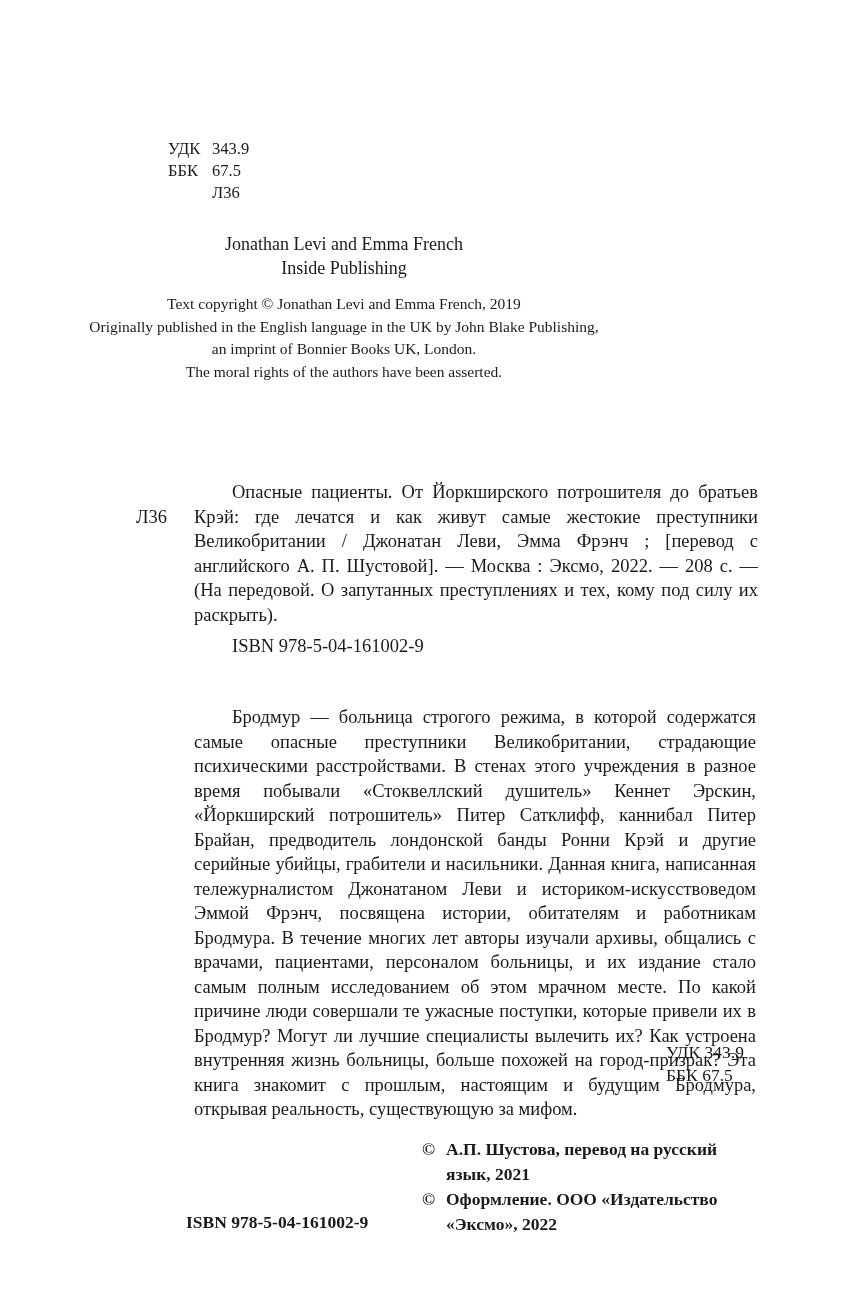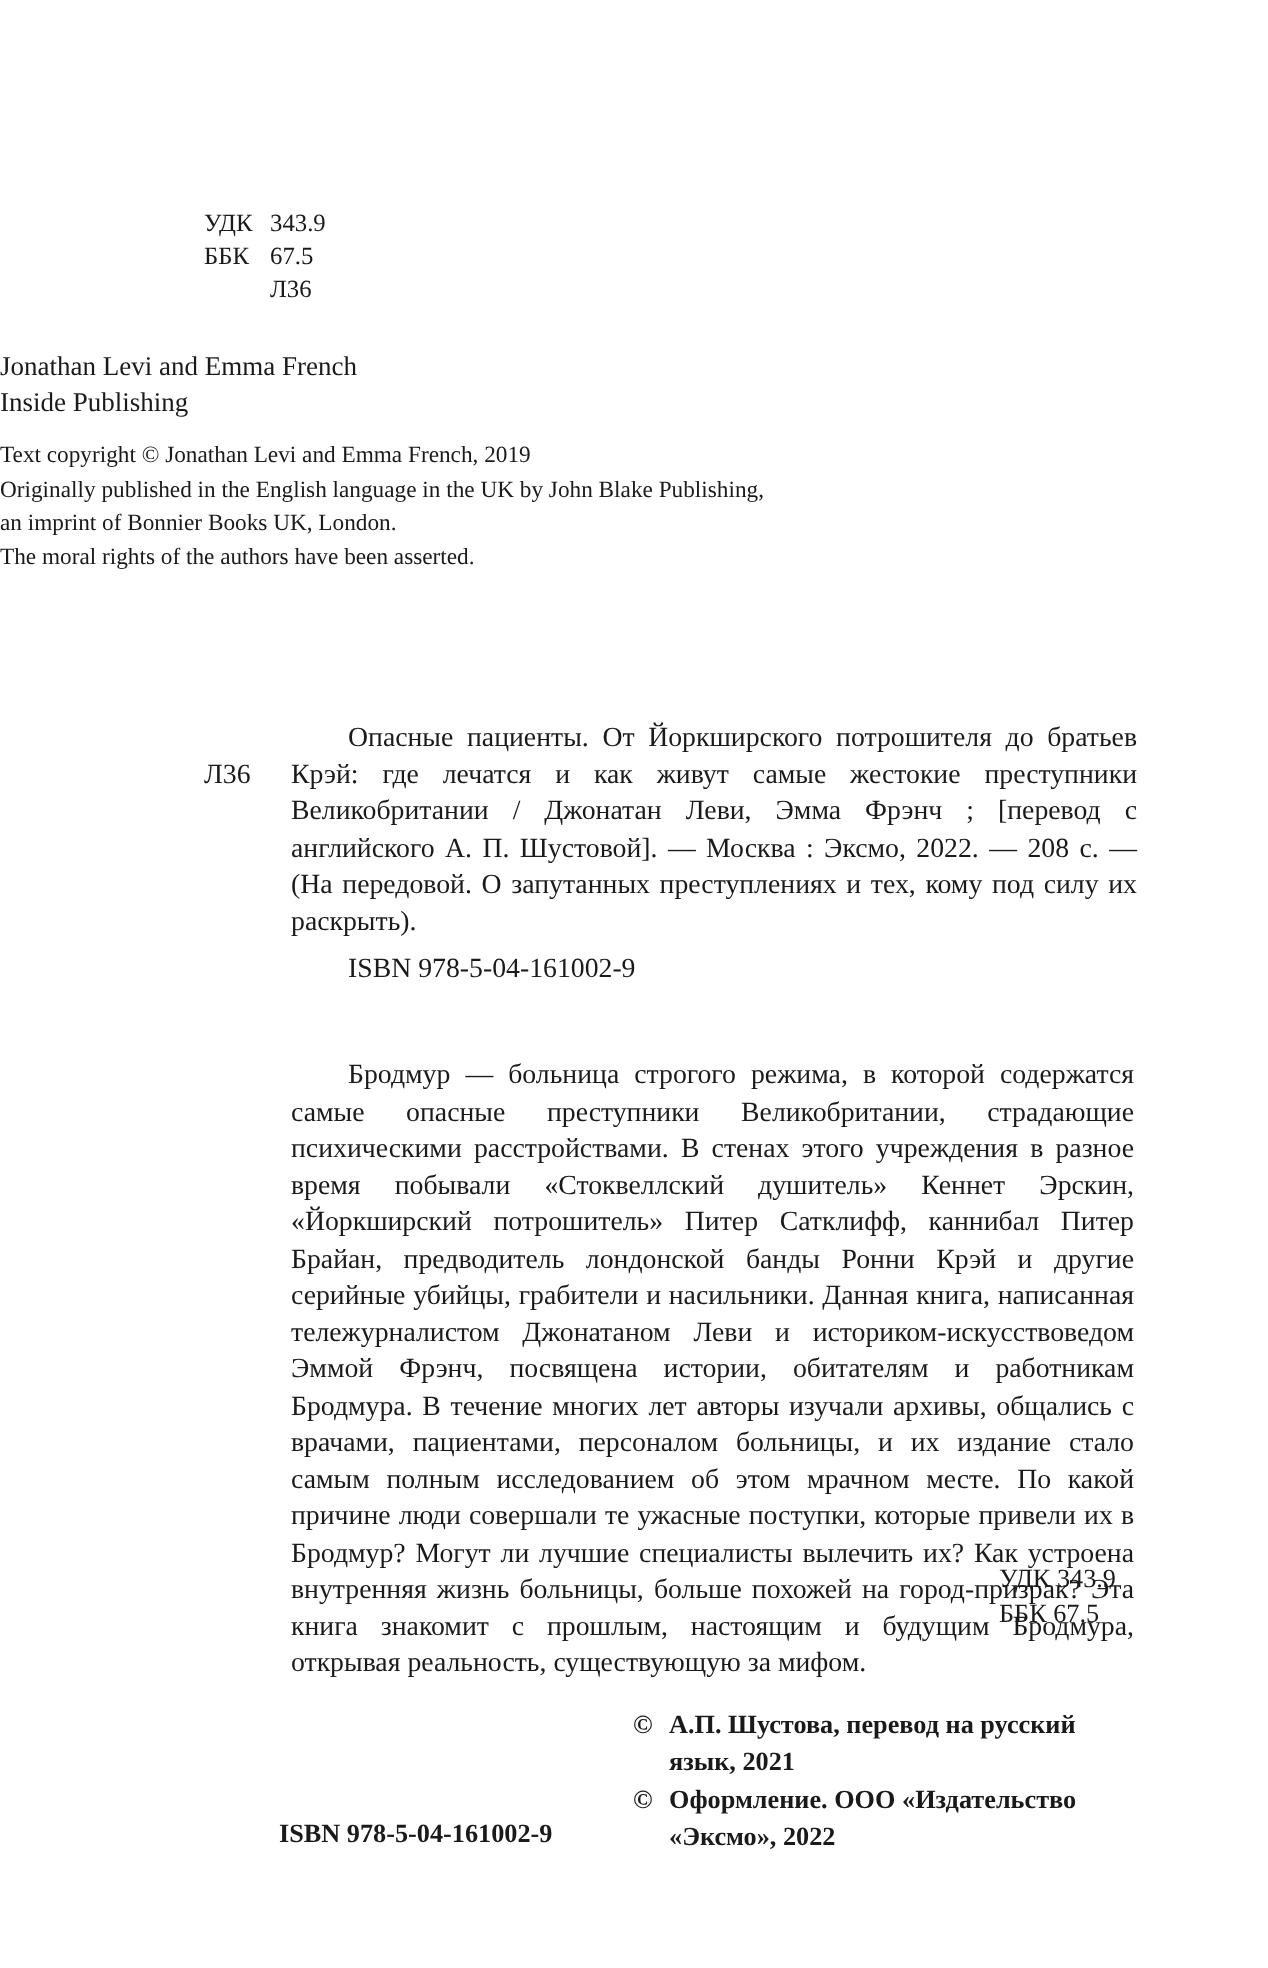--- a/index.html
+++ b/index.html
@@ -3,23 +3,23 @@
   <meta charset="utf-8">
   <style>
     html, body { margin: 0; padding: 0; background: #ffffff; }
     body {
       width: 845px; height: 1312px; position: relative; overflow: hidden;
       color: #1a1a1a;
       font-family: "DejaVu Serif", "Liberation Serif", serif;
     }
     .abs { position: absolute; }
     .codes { left: 136px; top: 138px; font-size: 16.5px; line-height: 22px; font-family: "Liberation Serif", serif; }
-    .codes .row { display: flex; white-space: nowrap; }
+    .codes .row { display: flex; white-space: nowrap; margin-left: 32px; }
     .codes .k { width: 44px; }
-    .orig { left: 0; width: 688px; top: 232px; font-family: "Liberation Serif", serif; }
+    .orig { left: 0; width: 688px; top: 232px; text-align: center; font-family: "Liberation Serif", serif; }
     .orig .big { font-size: 18px; line-height: 24px; }
     .orig .small { font-size: 15.5px; line-height: 22.5px; }
     .orig .gap { height: 13px; }
 
     .biblio { left: 194px; top: 480px; width: 564px; font-family: "Liberation Serif", serif; font-size: 18.5px; line-height: 24.6px; }
     .biblio .author { font-weight: bold; }
     .biblio .para { text-indent: 38px; text-align: justify; }
     .biblio .isbn { margin-top: 6px; padding-left: 38px; }
     .l36-side { left: 136px; top: 505px; font-size: 18.5px; line-height: 24.6px; font-family: "Liberation Serif", serif; }
 

